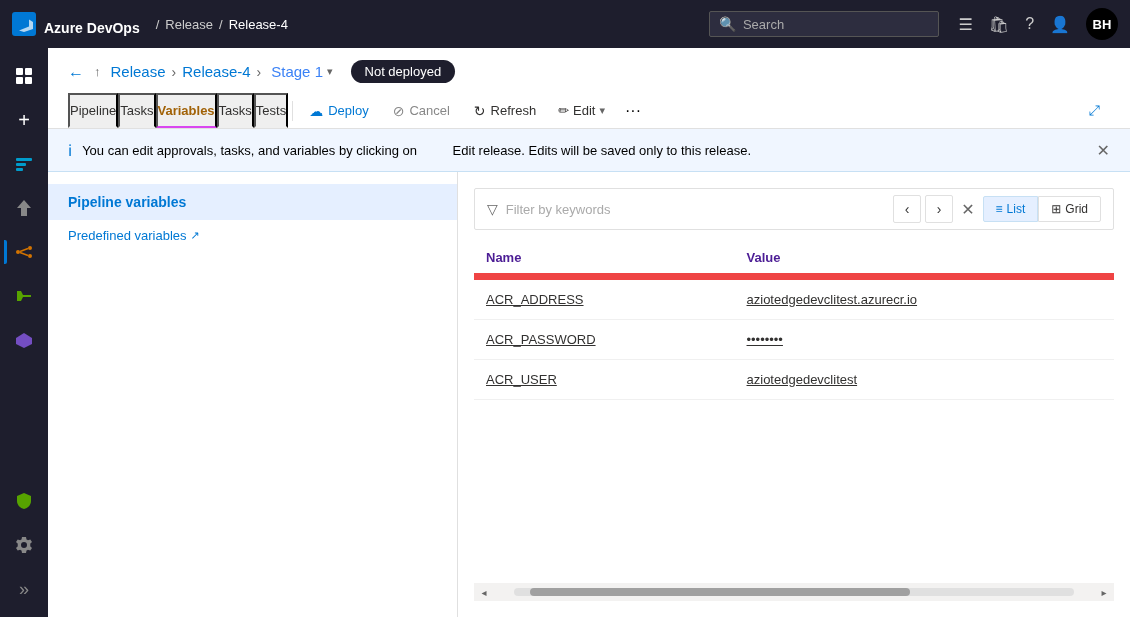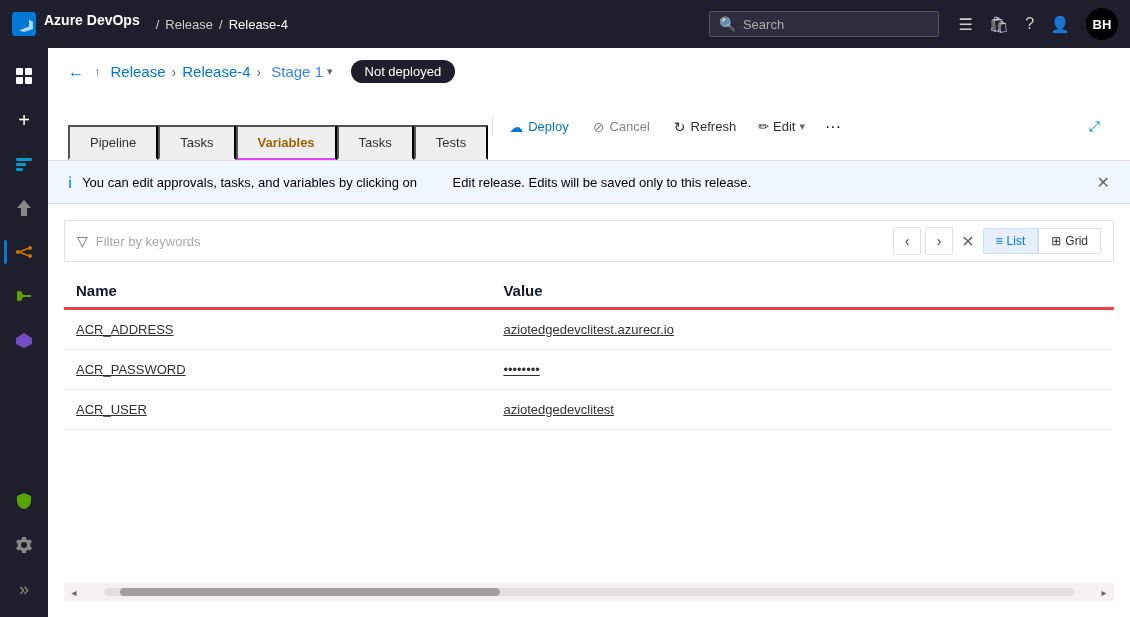--- a/index.html
+++ b/index.html
@@ -9,21 +9,21 @@
     .top-nav {
       height: 48px;
       background: #1e1e2d;
       display: flex;
       align-items: center;
       padding: 0 12px;
       gap: 8px;
       flex-shrink: 0;
     }
     .top-nav .logo {
-      display: flex; align-items: flex-start; gap: 8px; color: #fff; font-size: 14px; font-weight: 600;
+      display: flex; align-items: flex-end; gap: 8px; color: #fff; font-size: 14px; font-weight: 600;
     }
     .logo-icon {
       width: 24px; height: 24px; background: #0078d4; border-radius: 3px;
       display: flex; align-items: center; justify-content: center;
     }
     .logo-icon svg { width: 18px; height: 18px; }
     .top-nav .breadcrumb {
       display: flex; align-items: center; gap: 6px; color: #ccc; font-size: 13px; margin-left: 8px;
     }
     .breadcrumb span { color: #ccc; }
@@ -123,26 +123,26 @@
       padding: 4px 14px;
       font-size: 13px;
       font-weight: 500;
     }
 
     
     .tab-bar {
       display: flex; align-items: center; gap: 0; margin-top: 4px;
     }
     .tab-item {
-      padding: 8px 20px;
+      padding: 8px 0;
       cursor: pointer;
       color: #323130;
       font-size: 13px;
       border-bottom: 2px solid transparent;
-      display: flex; align-items: center; gap: 6px; margin-top: 32px;
+      display: flex; align-items: center; gap: 6px;
     }
     .tab-item.active {
       color: #a16207;
       border-bottom: 2px solid #d946ef;
       font-weight: 700;
     }
     .tab-separator { width: 1px; height: 20px; background: #e0e0e0; margin: 0 4px; }
     .toolbar-btn {
       display: flex; align-items: center; gap: 5px;
       padding: 6px 12px;
@@ -269,23 +269,23 @@
       overflow-y: auto;
     }
     .vars-table table {
       width: 100%;
       border-collapse: collapse;
     }
     .vars-table th {
       text-align: left;
       padding: 8px 12px;
       font-weight: 600;
-      font-size: 15px;
-      color: #0f172a;
-      border-bottom: 3px solid #ef4444;
+      font-size: 13px;
+      color: #4c1d95;
+      border-bottom: 7px solid #ef4444;
     }
     .vars-table td {
       padding: 12px 12px;
       font-size: 13px;
       color: #323130;
       border-bottom: 1px solid #f0f0f0;
       text-decoration: underline;
     }
 
     
@@ -474,20 +474,29 @@
       <span>
         <span>You can edit approvals, tasks, and variables by clicking on</span>
         <strong>Edit release.</strong>
         <span>Edits will be saved only to this release.</span>
       </span>
       <span class="close-btn">✕</span>
     </div>
 
     <div class="content-body">
 
+      <div class="left-panel">
+        <div class="panel-item active">
+          <span>Pipeline variables</span>
+        </div>
+        <div class="panel-link">
+          <span>Predefined variables</span>
+          <span style="font-size:11px;">↗</span>
+        </div>
+      </div>
 
       <div class="right-panel">
 
         <div class="filter-bar">
           <span style="color:#666;font-size:14px;">▽</span>
           <input type="text" placeholder="Filter by keywords" style="">
           <div class="filter-nav">
             <button class="filter-nav-btn">‹</button>
             <button class="filter-nav-btn">›</button>
           </div>

